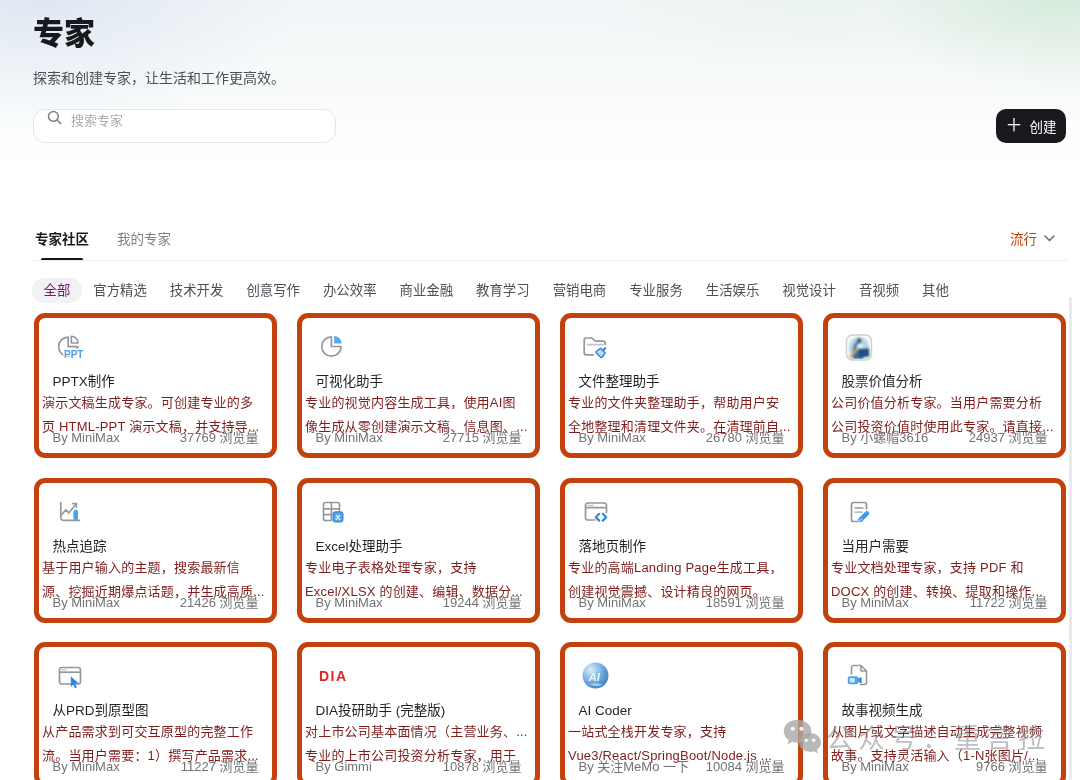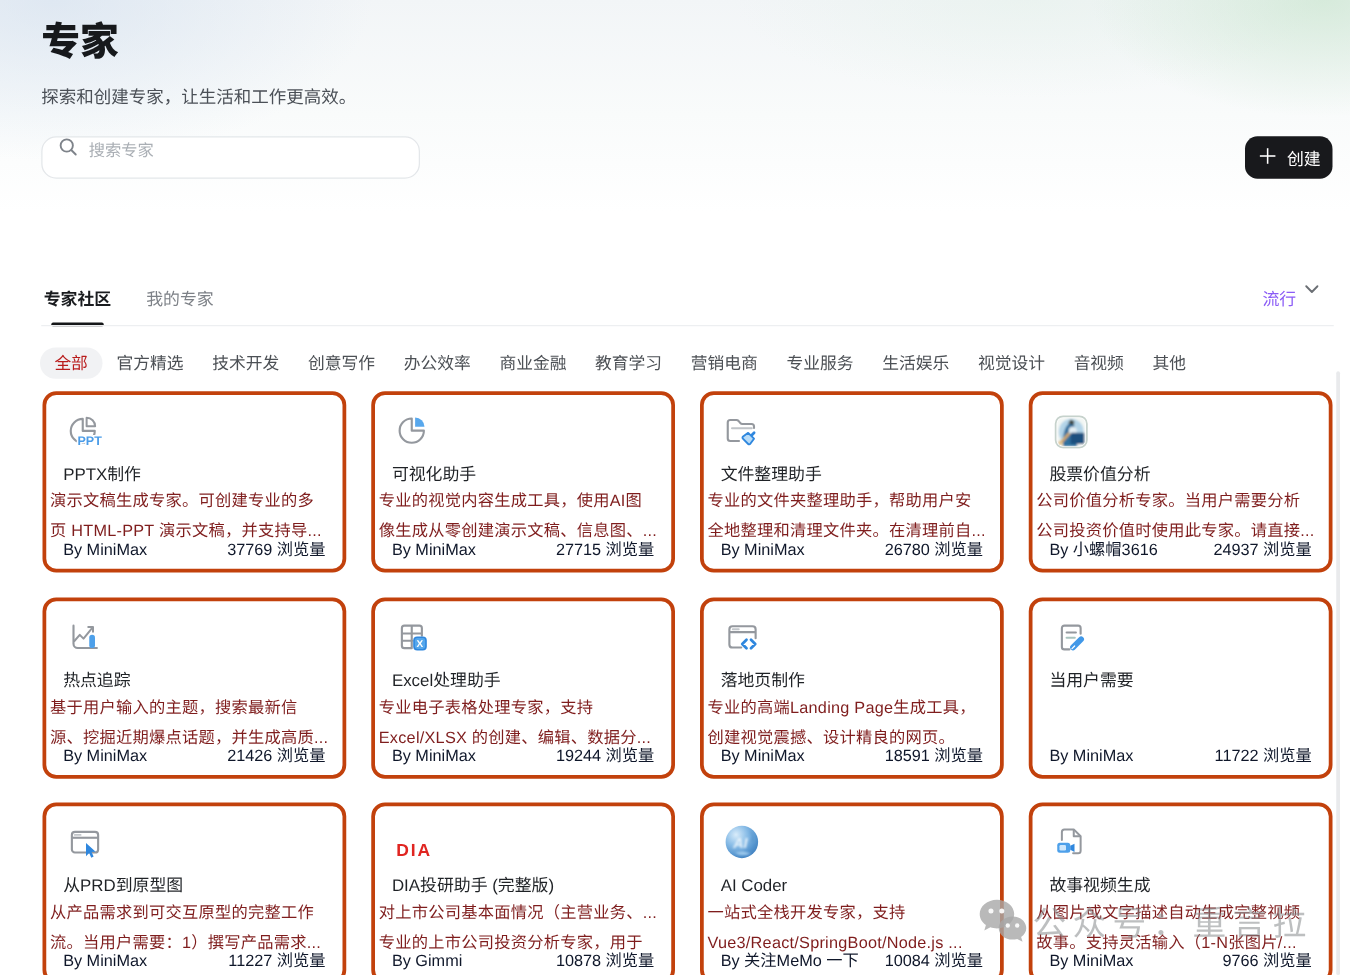--- a/index.html
+++ b/index.html
@@ -18,33 +18,33 @@
  border-radius:12px;background:#fff;display:flex;padding-left:13px}
 .search svg{flex:0 0 auto}
 .search .ph{font-size:13px;color:#a9aeb4;margin-left:9px}
 .create{position:absolute;left:996px;top:109px;width:70px;height:34px;background:#18191c;border-radius:10px;
  color:#fff;display:flex;align-items:center;justify-content:center;font-size:13.5px}
 .create .pl{font-size:17px;font-weight:400;margin-right:7px;line-height:1;position:relative;top:-1px}
 .tab1{position:absolute;left:35px;top:228px;font-size:13.5px;font-weight:700;color:#1a1c1f}
 .tab2{position:absolute;left:117px;top:228px;font-size:13.5px;color:#7d8187}
 .tabline{position:absolute;left:41px;top:258px;width:42px;height:2.5px;background:#151618;border-radius:2px}
 .tabdiv{position:absolute;left:33px;top:260px;width:1034px;height:1px;background:#edeff1}
-.pop{position:absolute;left:1010px;top:228px;font-size:13.5px;color:#8b5cf6;display:flex;align-items:flex-start}
+.pop{position:absolute;left:1010px;top:228px;font-size:13.5px;color:#c2410c;display:flex;align-items:center}
 .pop svg{margin-left:7px}
 .cats{position:absolute;left:32px;top:278px;display:flex}
 .cat{padding:4px 11.5px;font-size:13.4px;line-height:17px;color:#4c5055;white-space:nowrap}
-.cat.on{background:#f1f2f4;border-radius:999px;color:#b91c1c}
+.cat.on{background:#f1f2f4;border-radius:999px;color:#701a75}
 .grid{position:absolute;left:34px;top:313px;display:grid;grid-template-columns:repeat(4,243px);
  grid-auto-rows:145px;gap:19.5px 20px}
-.card{position:relative;background:#fff;border:3px solid #c2410c;border-radius:11px}
+.card{position:relative;background:#fff;border:5px solid #c2410c;border-radius:11px}
 .ic{position:absolute;left:17px;top:15px;width:28px;height:28px}
 .card h3{position:absolute;left:13.5px;top:56px;font-size:13.5px;line-height:16px;font-weight:400;color:#1f2226;white-space:nowrap}
 .d{position:absolute;left:3px;top:73px;width:225px;font-size:13px;line-height:24px;color:#7f1d1d;letter-spacing:0.2px}
 .d div{white-space:nowrap}
-.f{position:absolute;left:13.5px;right:13.5px;bottom:6px;display:flex;justify-content:space-between;font-size:13px;color:#0f172a;line-height:18px}
+.f{position:absolute;left:13.5px;right:13.5px;bottom:6px;display:flex;justify-content:space-between;font-size:13px;color:#737373;line-height:18px}
 .wm{position:absolute;left:826px;top:725px;font-size:27px;line-height:28px;letter-spacing:5px;color:rgba(135,138,140,0.55);white-space:nowrap;z-index:9}
 .wx{position:absolute;left:780px;top:717px;z-index:9}
 .sb{position:absolute;left:1069px;top:297px;width:3px;height:483px;background:#e9eaec;border-radius:2px}
 </style>
 </head>
 <body>
 <div class="hero"></div>
 <h1 class="pt">专家</h1>
 <div class="sub">探索和创建专家，让生活和工作更高效。</div>
 <div class="search">
@@ -224,20 +224,24 @@
 
 <div class="card">
  <svg class="ic" viewBox="0 0 28 28" fill="none" style="overflow:visible">
   <path d="M21.5 11 V6.5 C21.5 5.4 20.6 4.5 19.5 4.5 H8.5 C7.4 4.5 6.5 5.4 6.5 6.5 V21.5 C6.5 22.6 7.4 23.5 8.5 23.5 H12.5" stroke="#94989e" stroke-width="1.7" stroke-linecap="round"></path>
   <path d="M10.3 10 H17.7" stroke="#94989e" stroke-width="1.7" stroke-linecap="round"></path>
   <path d="M10.3 14.2 H16.8" stroke="#a9c4bf" stroke-width="1.7" stroke-linecap="round"></path>
   <path d="M15.4 21.9 L21.9 15.4" stroke="#4198e8" stroke-width="4.6" stroke-linecap="round"></path>
   <path d="M14.6 22.9 L16.7 20.8" stroke="#ffffff" stroke-width="1" stroke-linecap="round"></path>
  </svg>
  <h3>当用户需要</h3>
+ <div class="d">
+        <div>专业文档处理专家，支持 PDF 和</div>
+        <div>DOCX 的创建、转换、提取和操作...</div>
+      </div>
  <div class="f">
         <span>By MiniMax</span>
         <span>11722 浏览量</span>
       </div>
 </div>
 
 <div class="card">
  <svg class="ic" viewBox="0 0 28 28" fill="none" style="overflow:visible">
   <path d="M3.5 8 C3.5 6.6 4.6 5.5 6 5.5 H22 C23.4 5.5 24.5 6.6 24.5 8 V19.5 C24.5 20.9 23.4 22 22 22 H6 C4.6 22 3.5 20.9 3.5 19.5 Z" stroke="#94989e" stroke-width="1.7"></path>
   <path d="M3.5 10.2 H24.5" stroke="#94989e" stroke-width="1.7"></path>
@@ -249,21 +253,21 @@
         <div>从产品需求到可交互原型的完整工作</div>
         <div>流。当用户需要：1）撰写产品需求...</div>
       </div>
  <div class="f">
         <span>By MiniMax</span>
         <span>11227 浏览量</span>
       </div>
 </div>
 
 <div class="card">
- <div class="ic" style="width:40px;height:28px;display:flex;align-items:flex-end">
+ <div class="ic" style="width:40px;height:28px;display:flex;align-items:center">
   <span style="font-size:14px;font-weight:800;letter-spacing:1.5px;color:#e02521;font-family:'Liberation Sans',sans-serif">DIA</span>
  </div>
  <h3>DIA投研助手 (完整版)</h3>
  <div class="d">
         <div>对上市公司基本面情况（主营业务、...</div>
         <div>专业的上市公司投资分析专家，用于</div>
       </div>
  <div class="f">
         <span>By Gimmi</span>
         <span>10878 浏览量</span>

